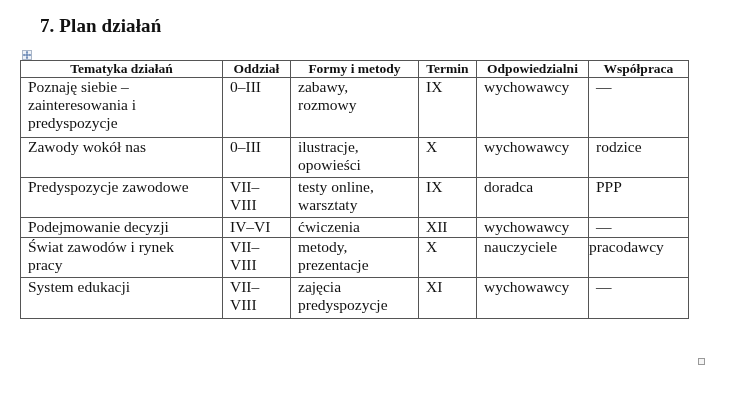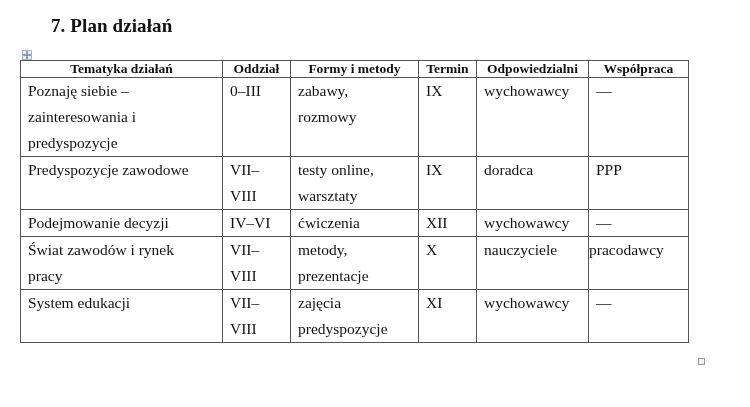--- a/index.html
+++ b/index.html
@@ -1,24 +1,24 @@
 <!DOCTYPE html>
 <html><head>
   <meta charset="utf-8">
   <style>
     html, body { margin: 0; padding: 0; background: #ffffff; }
     body { width: 750px; height: 407px; position: relative; overflow: hidden;
       font-family: "Liberation Serif", "DejaVu Serif", serif; color: #111; }
-    .title { position: absolute; left: 51px; top: 15px; font-size: 19px; font-weight: bold; letter-spacing: 0.1px; }
+    .title { position: absolute; left: 40px; top: 15px; font-size: 19px; font-weight: bold; letter-spacing: 0.1px; }
     .move-handle { position: absolute; left: 22px; top: 50px; width: 8px; height: 8px;
       border: 1px solid #aab6c8; background: #eef2f8; }
     .move-handle svg { position: absolute; left: 0; top: 0; }
     table { position: absolute; left: 20px; top: 60px; border-collapse: collapse; table-layout: fixed; width: 668px; }
     th, td { border: 1px solid #555; padding: 0 0 0 7px; vertical-align: top; text-align: left;
-      font-size: 15.5px; line-height: 26px; }
+      font-size: 15.5px; line-height: 18px; }
     th { font-size: 13.5px; font-weight: bold; text-align: center; padding: 0; line-height: 16px; height: 16px; }
     td.nowrap { white-space: nowrap; }
     .resize-handle { position: absolute; left: 698px; top: 358px; width: 5px; height: 5px;
       border: 1px solid #999; background: #f5f5f5; }
   </style>
 </head>
 <body>
 
 <div class="title">7. Plan działań</div>
 
@@ -51,20 +51,28 @@
   <tbody>
     <tr style="height:60px">
       <td style="padding-right:40px">Poznaję siebie – zainteresowania i predyspozycje</td>
       <td>0–III</td>
       <td style="padding-right:30px">zabawy, rozmowy</td>
       <td>IX</td>
       <td>wychowawcy</td>
       <td>—</td>
     </tr>
     <tr style="height:40px">
+      <td>Zawody wokół nas</td>
+      <td>0–III</td>
+      <td style="padding-right:30px">ilustracje, opowieści</td>
+      <td>X</td>
+      <td>wychowawcy</td>
+      <td>rodzice</td>
+    </tr>
+    <tr style="height:40px">
       <td>Predyspozycje zawodowe</td>
       <td style="padding-right:18px">VII–VIII</td>
       <td style="padding-right:14px">testy online, warsztaty</td>
       <td>IX</td>
       <td>doradca</td>
       <td>PPP</td>
     </tr>
     <tr style="height:20px">
       <td>Podejmowanie decyzji</td>
       <td>IV–VI</td>

